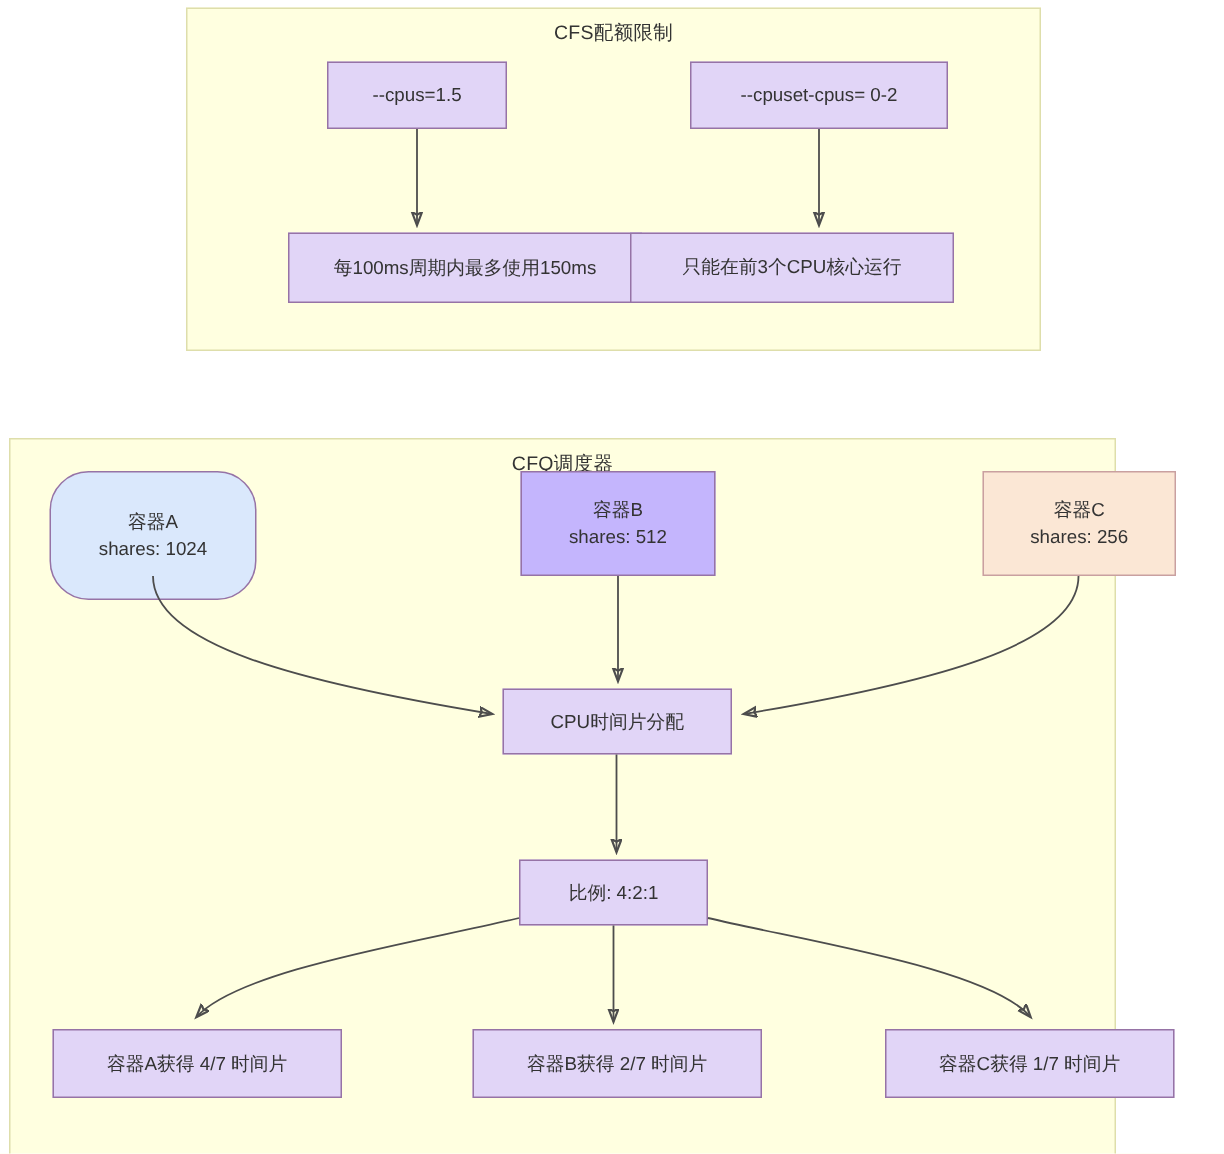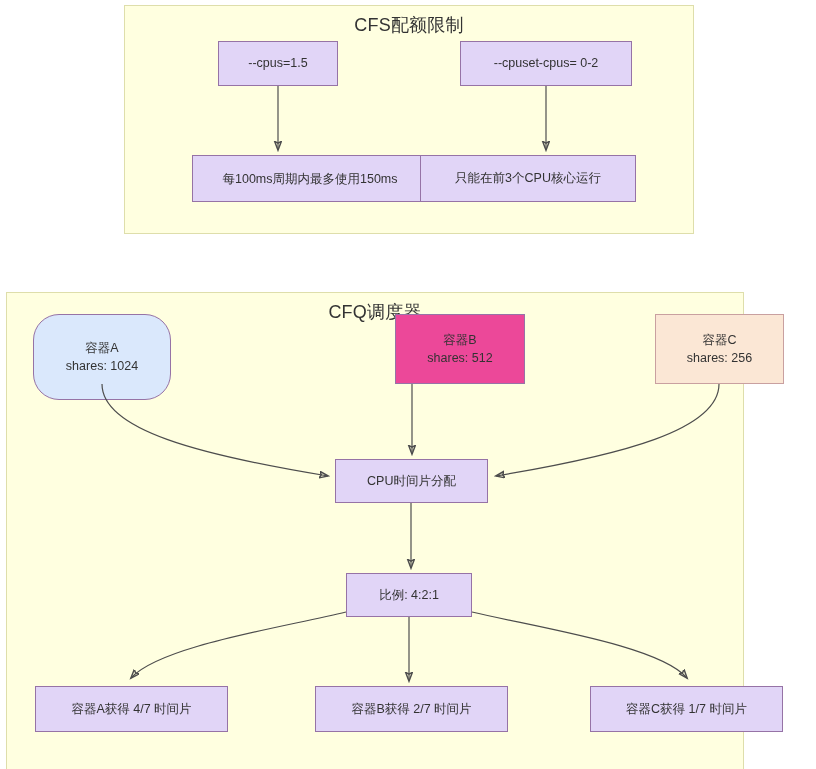--- a/index.html
+++ b/index.html
@@ -40,21 +40,21 @@
     top: 292px;
     width: 738px;
     height: 484px;
   }
   .panel-title {
     position: absolute;
     top: 7px;
     left: 0;
     width: 100%;
     text-align: center;
-    font-size: 18px;
+    font-size: 13px;
     color: #333333;
     letter-spacing: 0.2px;
     white-space: nowrap;
   }
 
   
   .node {
     position: absolute;
     box-sizing: border-box;
     border: 1px solid #737373;
@@ -63,21 +63,21 @@
     align-items: center;
     justify-content: center;
     font-size: 12.5px;
     color: #333333;
     line-height: 1.45;
     text-align: center;
     white-space: nowrap;
   }
   .fill-lavender { background: #e1d5f7; border-color: #9673a6; }
   .fill-blue     { background: #dae8fc; border-color: #9673a6; }
-  .fill-pink     { background: #ec4899; border-color: #9673a6; margin-left: 48px; }
+  .fill-pink     { background: #c4b5fd; border-color: #9673a6; }
   .fill-peach    { background: #fbe7d5; border-color: #c9a0a0; }
 
   
   .clipped {
     display: block;
     overflow: hidden;
     position: absolute;
   }
   .clipped .inner {
     position: absolute;

